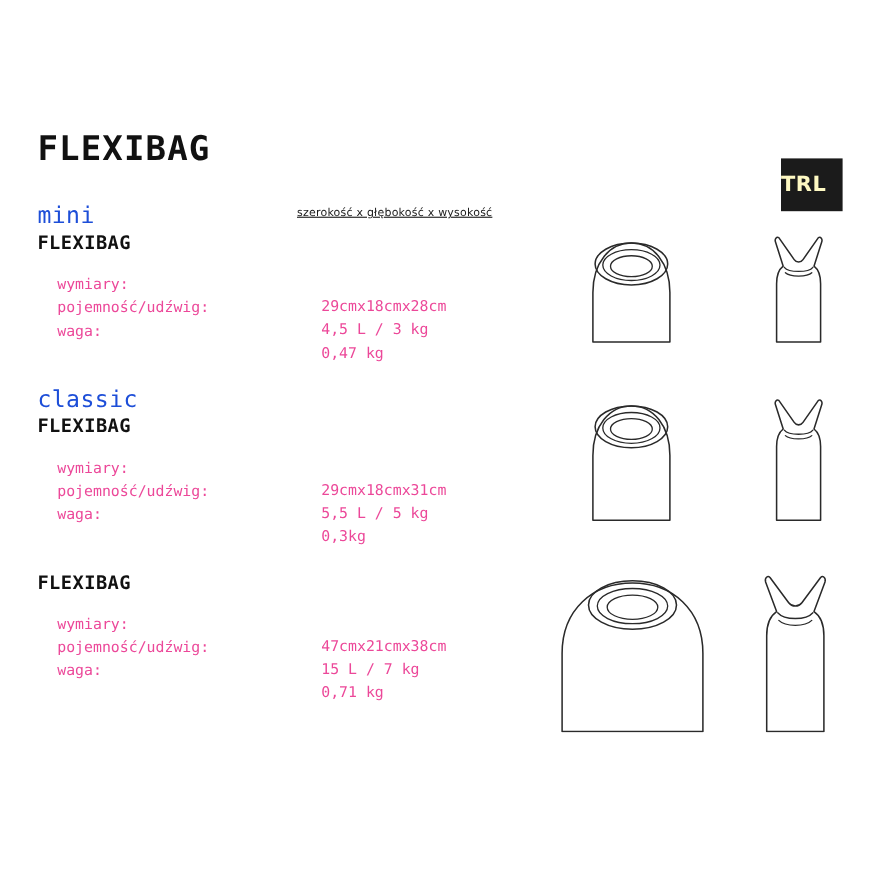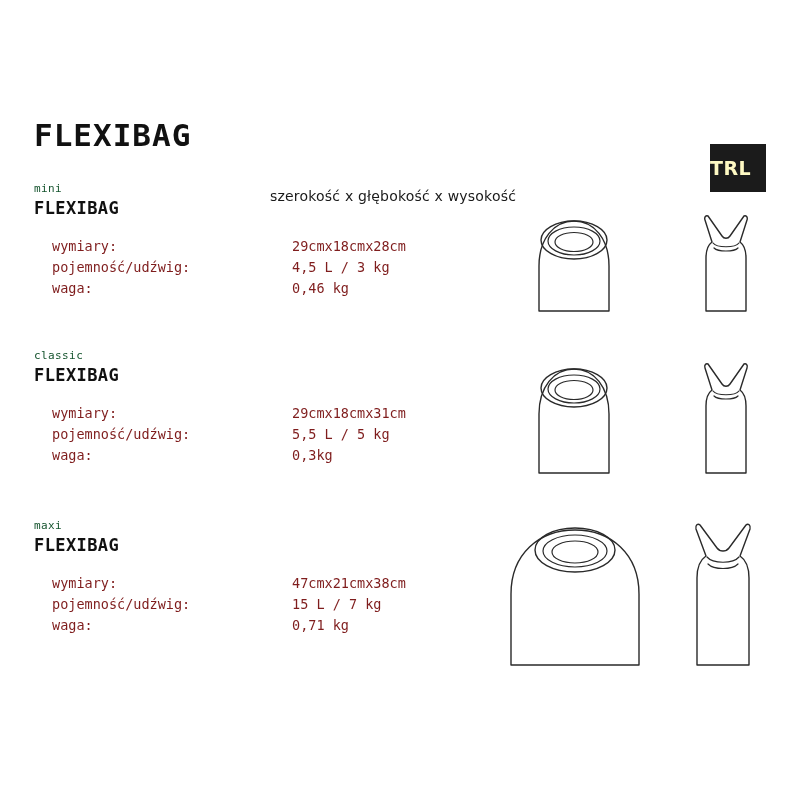--- a/index.html
+++ b/index.html
@@ -59,73 +59,75 @@
     font-weight: bold;
     letter-spacing: 0.5px;
     line-height: 1;
   }
 
   
   .dim-caption {
     position: absolute;
     left: 270px;
     top: 188px;
-    font-size: 14px;
+    font-size: 10px;
     color: #1a1a1a;
     letter-spacing: 0.2px;
+    text-decoration: underline;
   }
 
   
   .section {
     position: absolute;
     left: 34px;
     width: 732px;
   }
   .sec-mini    { top: 182px; }
   .sec-classic { top: 349px; }
   .sec-maxi    { top: 519px; }
 
   .sec-name {
     font-family: "DejaVu Sans Mono", monospace;
-    font-size: 11px;
-    color: #14532d;
+    font-size: 21px;
+    color: #1d4ed8;
     line-height: 1.35;
     letter-spacing: 0.4px;
   }
   .sec-name-bold {
     font-family: "DejaVu Sans Mono", monospace;
     font-size: 17px;
     font-weight: bold;
     color: #111;
     line-height: 1.35;
     letter-spacing: 0.4px;
   }
 
   .specs {
     position: relative;
     margin-top: 16px;
     font-family: "DejaVu Sans Mono", monospace;
     font-size: 13.5px;
-    color: #7f1d1d;
+    color: #ec4899;
   }
   .spec-row {
     position: relative;
     height: 21px;
     line-height: 21px;
     white-space: nowrap;
   }
   .spec-label {
     display: inline-block;
     position: absolute;
     left: 18px;
   }
   .spec-value {
     display: inline-block;
     position: absolute;
     left: 258px;
+    margin-top: 20px;
   }
 
   
   .illu {
     position: absolute;
   }
   .illu svg { display: block; }
 
   .illu-mini-front    { left: 520px; top: 212px; }
   .illu-mini-side     { left: 694px; top: 212px; }
@@ -170,21 +172,21 @@
       <div class="spec-row">
         <span class="spec-label">wymiary:</span>
         <span class="spec-value">29cmx18cmx28cm</span>
       </div>
       <div class="spec-row">
         <span class="spec-label">pojemność/udźwig:</span>
         <span class="spec-value">4,5 L / 3 kg</span>
       </div>
       <div class="spec-row">
         <span class="spec-label">waga:</span>
-        <span class="spec-value">0,46 kg</span>
+        <span class="spec-value">0,47 kg</span>
       </div>
     </div>
   </div>
 
   <div class="section sec-classic">
     <div class="sec-name">classic</div>
     <div class="sec-name-bold">FLEXIBAG</div>
     <div class="specs">
       <div class="spec-row">
         <span class="spec-label">wymiary:</span>
@@ -195,21 +197,20 @@
         <span class="spec-value">5,5 L / 5 kg</span>
       </div>
       <div class="spec-row">
         <span class="spec-label">waga:</span>
         <span class="spec-value">0,3kg</span>
       </div>
     </div>
   </div>
 
   <div class="section sec-maxi">
-    <div class="sec-name">maxi</div>
     <div class="sec-name-bold">FLEXIBAG</div>
     <div class="specs">
       <div class="spec-row">
         <span class="spec-label">wymiary:</span>
         <span class="spec-value">47cmx21cmx38cm</span>
       </div>
       <div class="spec-row">
         <span class="spec-label">pojemność/udźwig:</span>
         <span class="spec-value">15 L / 7 kg</span>
       </div>

